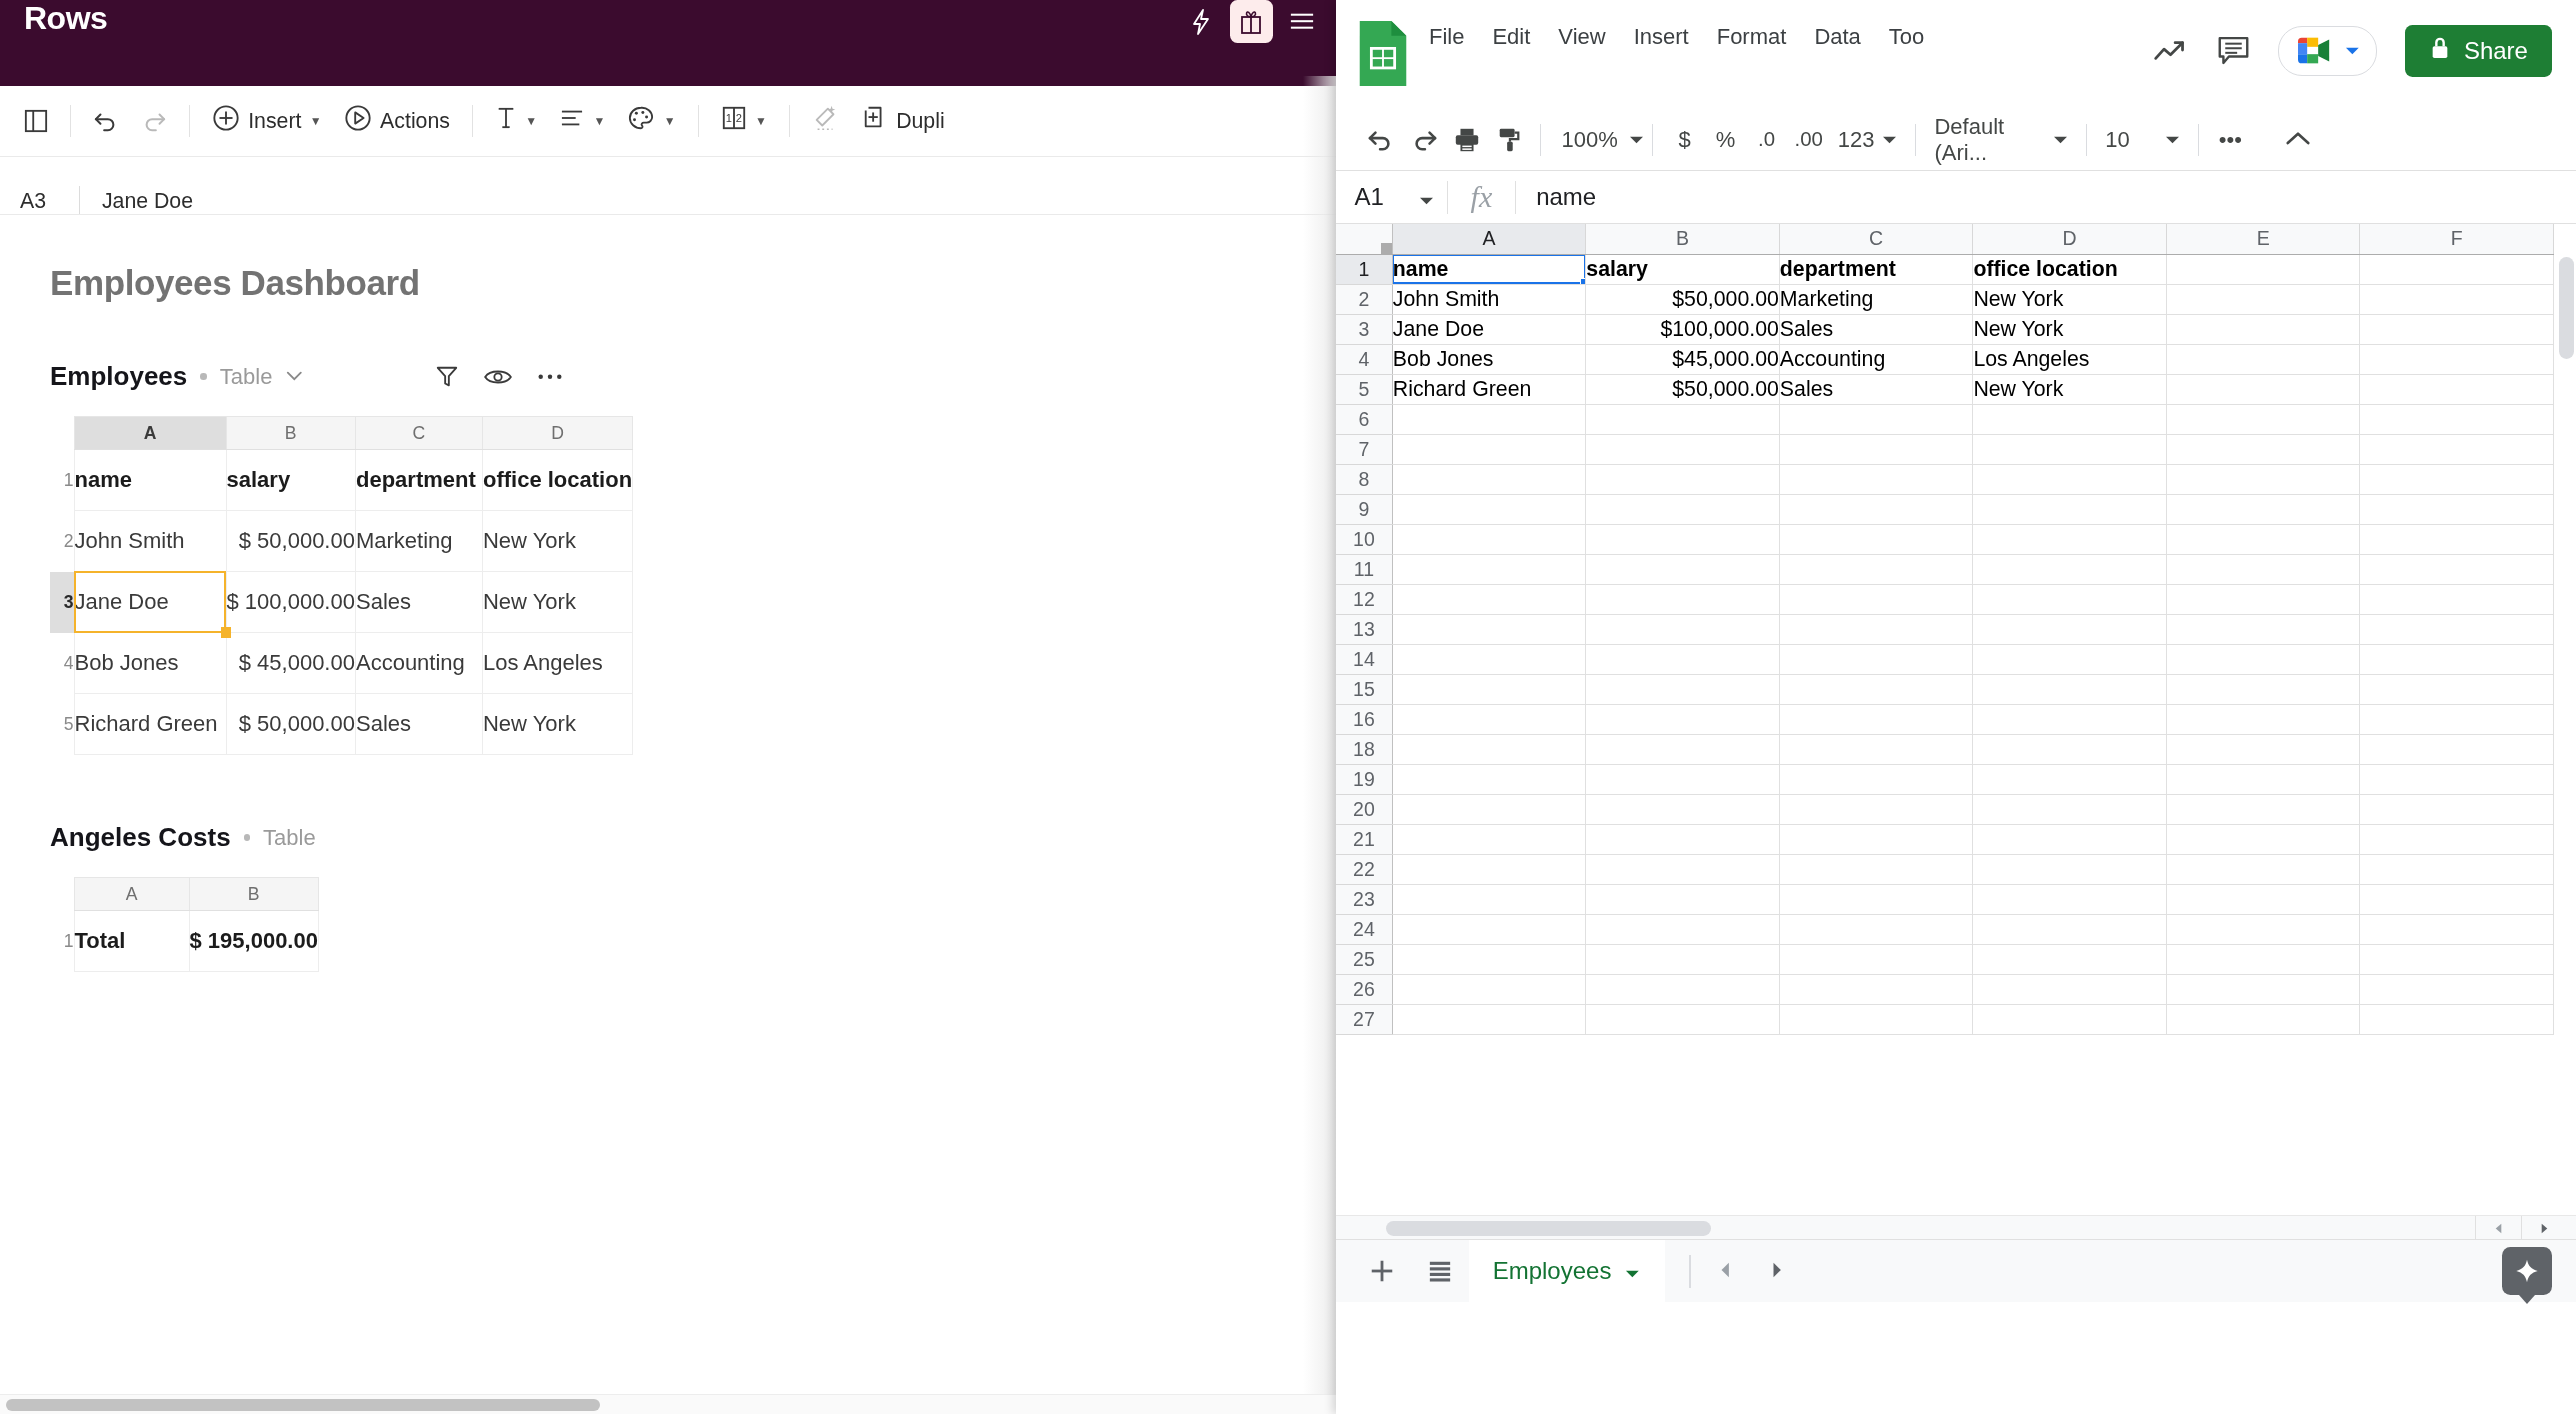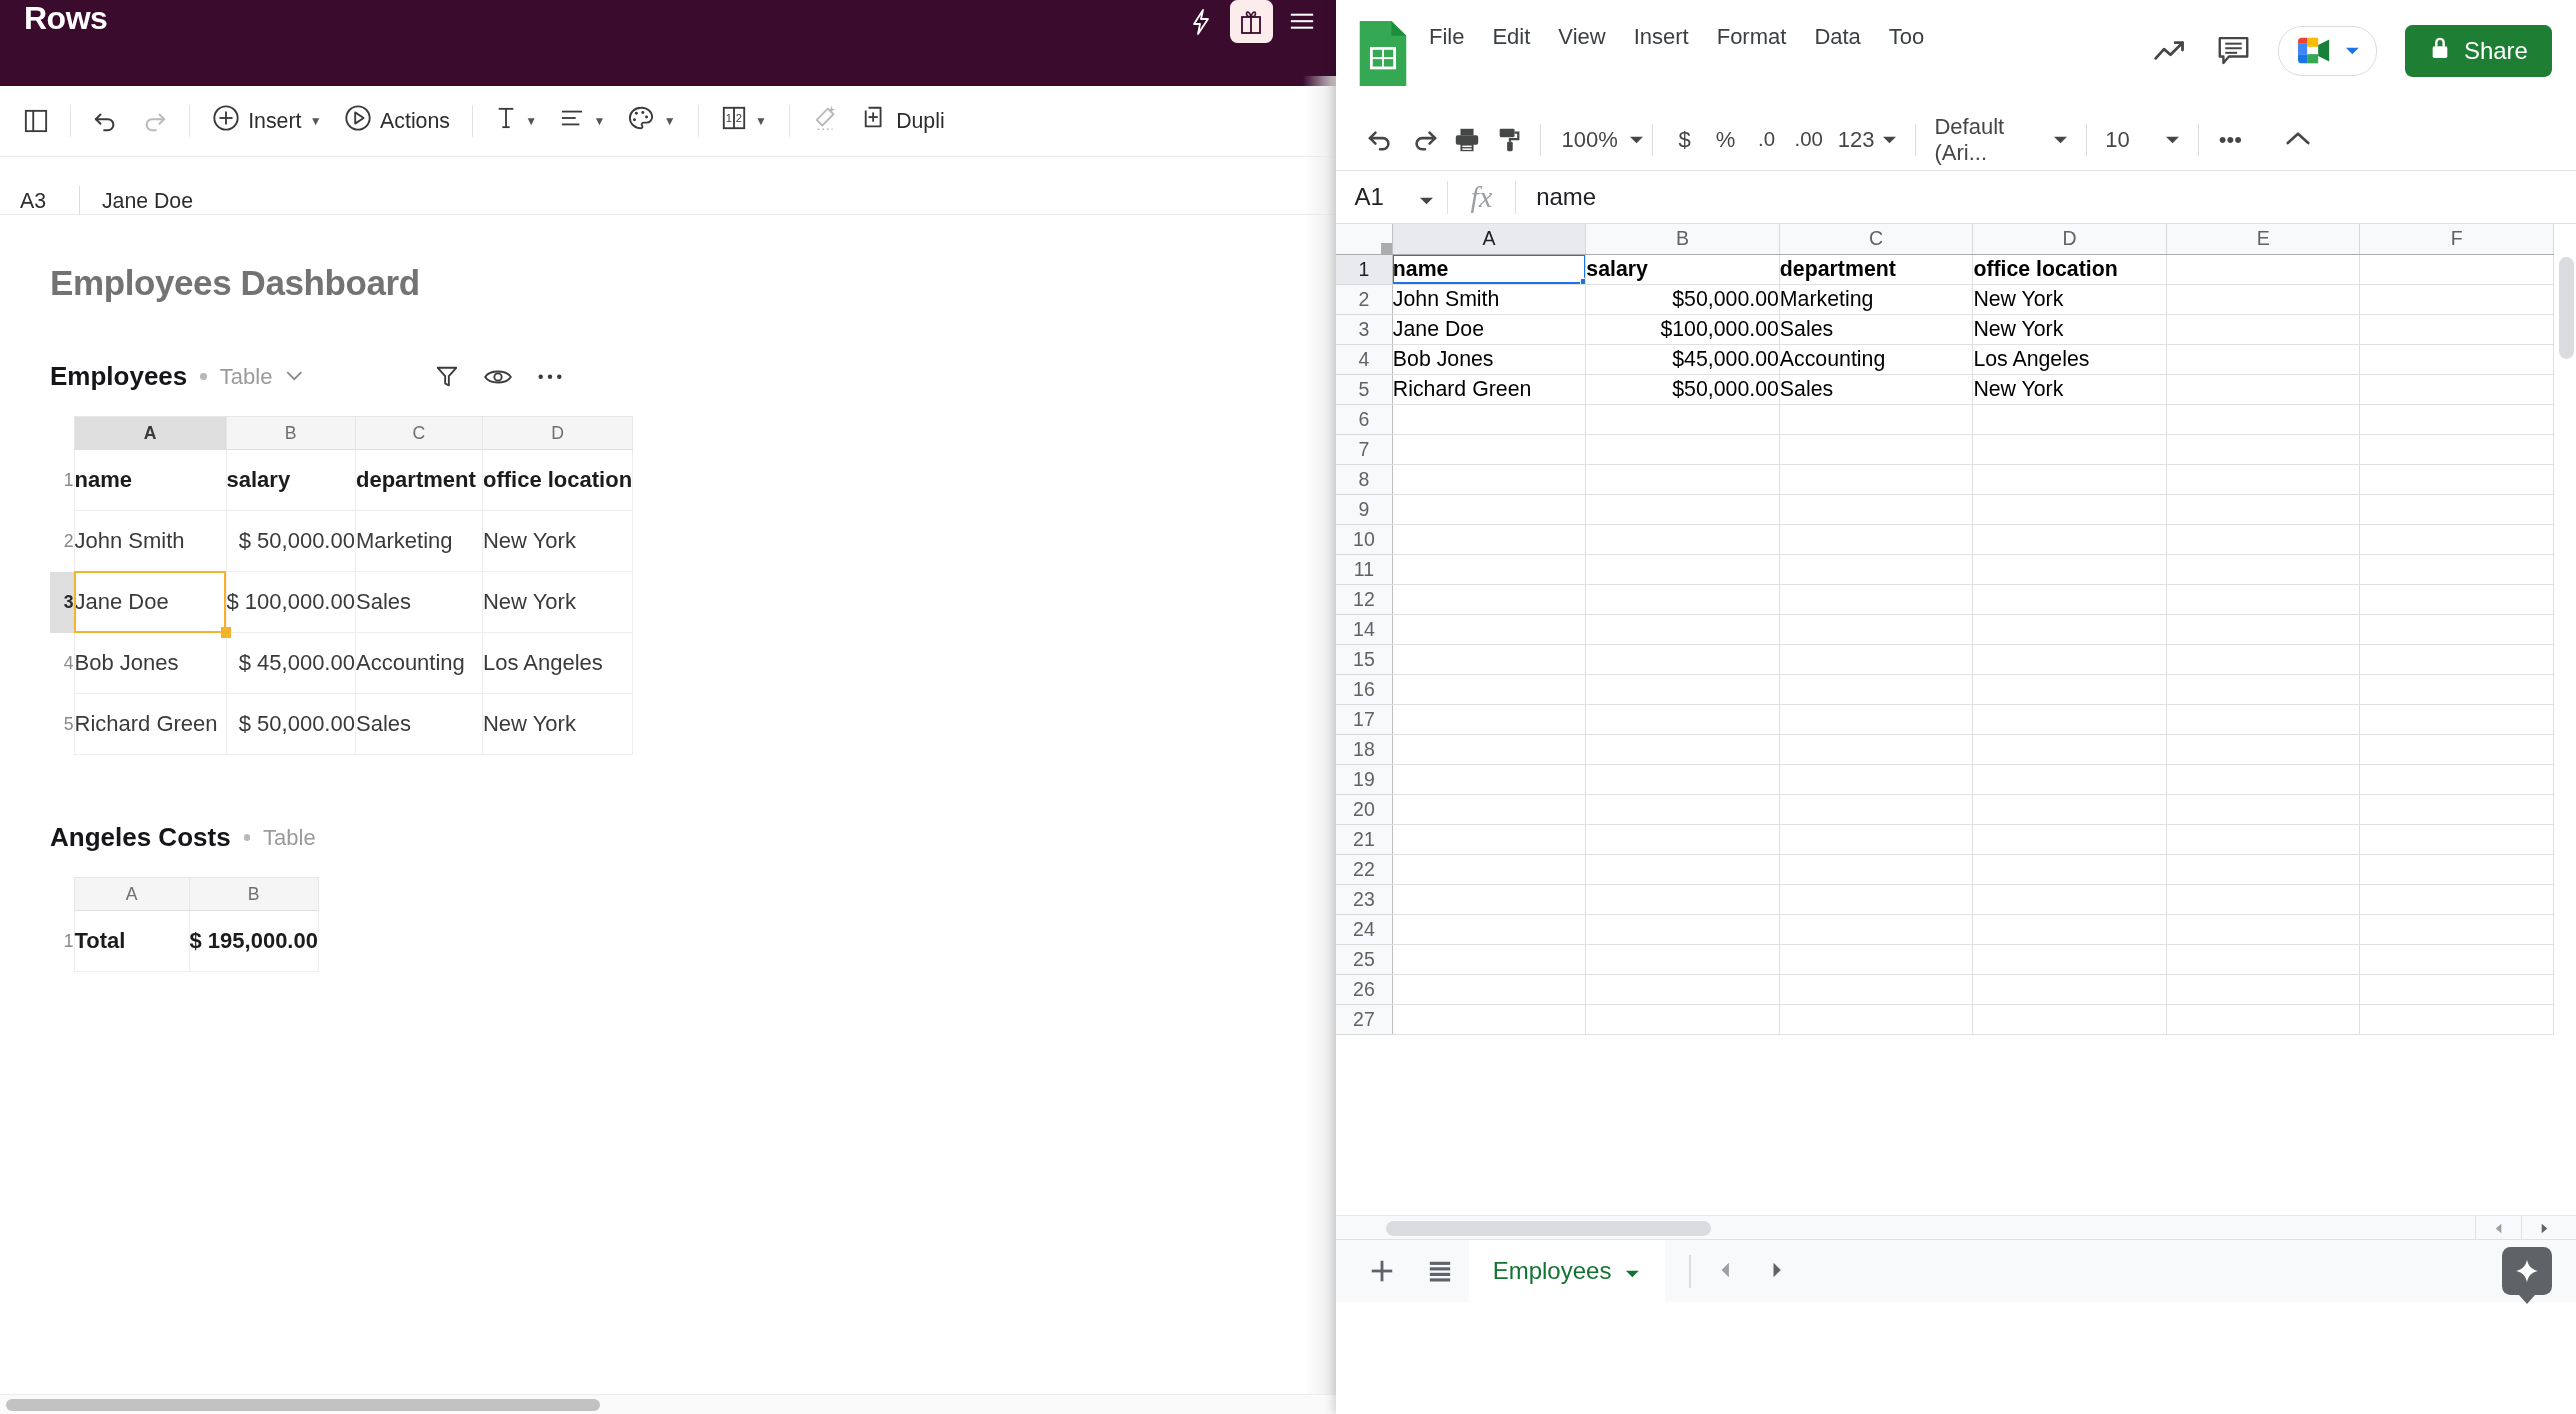--- a/index.html
+++ b/index.html
@@ -818,48 +818,48 @@
             <tr>
               <td class="gs-rh">12</td>
               <td class="gs-cell"></td>
               <td class="gs-cell"></td>
               <td class="gs-cell"></td>
               <td class="gs-cell"></td>
               <td class="gs-cell"></td>
               <td class="gs-cell"></td>
             </tr>
             <tr>
+              <td class="gs-rh">13</td>
+              <td class="gs-cell"></td>
+              <td class="gs-cell"></td>
+              <td class="gs-cell"></td>
+              <td class="gs-cell"></td>
+              <td class="gs-cell"></td>
+              <td class="gs-cell"></td>
+            </tr>
+            <tr>
               <td class="gs-rh">14</td>
               <td class="gs-cell"></td>
               <td class="gs-cell"></td>
               <td class="gs-cell"></td>
               <td class="gs-cell"></td>
               <td class="gs-cell"></td>
               <td class="gs-cell"></td>
             </tr>
             <tr>
               <td class="gs-rh">15</td>
               <td class="gs-cell"></td>
               <td class="gs-cell"></td>
               <td class="gs-cell"></td>
               <td class="gs-cell"></td>
               <td class="gs-cell"></td>
               <td class="gs-cell"></td>
             </tr>
             <tr>
               <td class="gs-rh">16</td>
-              <td class="gs-cell"></td>
-              <td class="gs-cell"></td>
-              <td class="gs-cell"></td>
-              <td class="gs-cell"></td>
-              <td class="gs-cell"></td>
-              <td class="gs-cell"></td>
-            </tr>
-            <tr>
-              <td class="gs-rh">17</td>
               <td class="gs-cell"></td>
               <td class="gs-cell"></td>
               <td class="gs-cell"></td>
               <td class="gs-cell"></td>
               <td class="gs-cell"></td>
               <td class="gs-cell"></td>
             </tr>
             <tr>
               <td class="gs-rh">18</td>
               <td class="gs-cell"></td>

